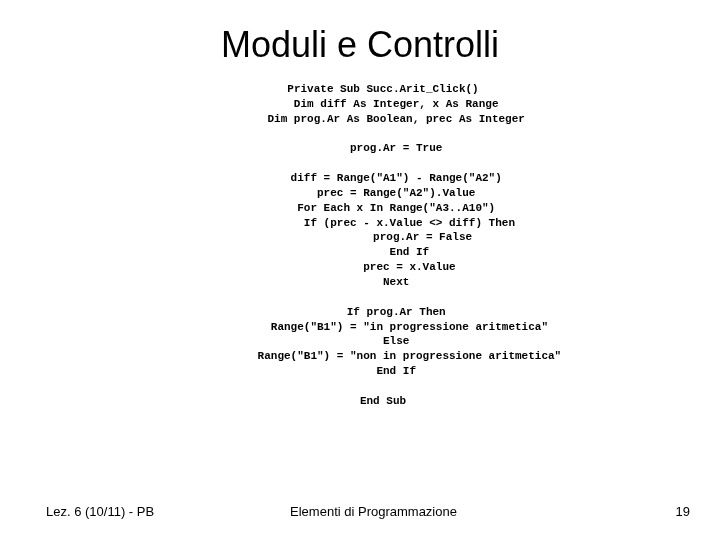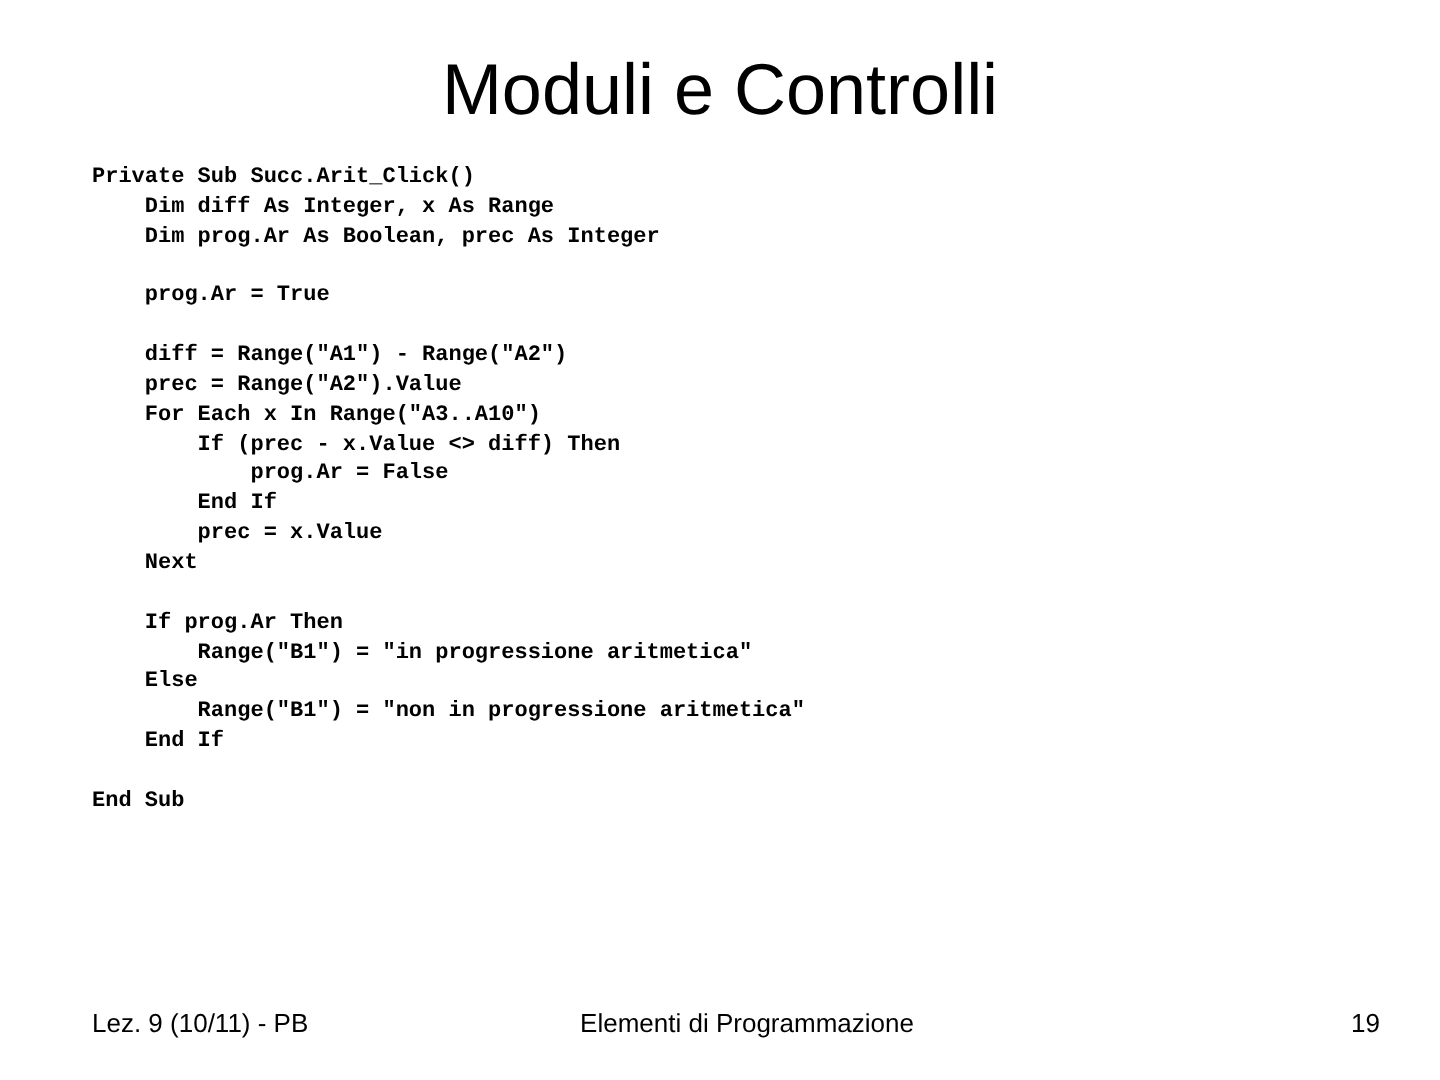--- a/index.html
+++ b/index.html
@@ -29,20 +29,21 @@
   }
   .code-block {
     font-family: "Consolas", "Courier New", monospace;
     font-size: 11px;
     font-weight: bold;
     line-height: 1.35;
     white-space: pre;
     color: #000;
     padding-left: 46px;
     padding-top: 4px;
+    text-align: center;
   }
   .footer {
     position: absolute;
     bottom: 24px;
     left: 0;
     width: 100%;
     font-size: 13px;
     color: #000;
   }
   .footer-left {
@@ -88,20 +89,20 @@
 
     If prog.Ar Then
         Range("B1") = "in progressione aritmetica"
     Else
         Range("B1") = "non in progressione aritmetica"
     End If
 
 End Sub</div>
 
   <div class="footer">
-    <span class="footer-left">Lez. 9 (10/11) - PB</span>
+    <span class="footer-left">Lez. 6 (10/11) - PB</span>
     <span class="footer-center">
       <span class="footer-center-inner">Elementi di Programmazione</span>
     </span>
     <span class="footer-right">19</span>
   </div>
 
 </div>
 
 </body></html>

